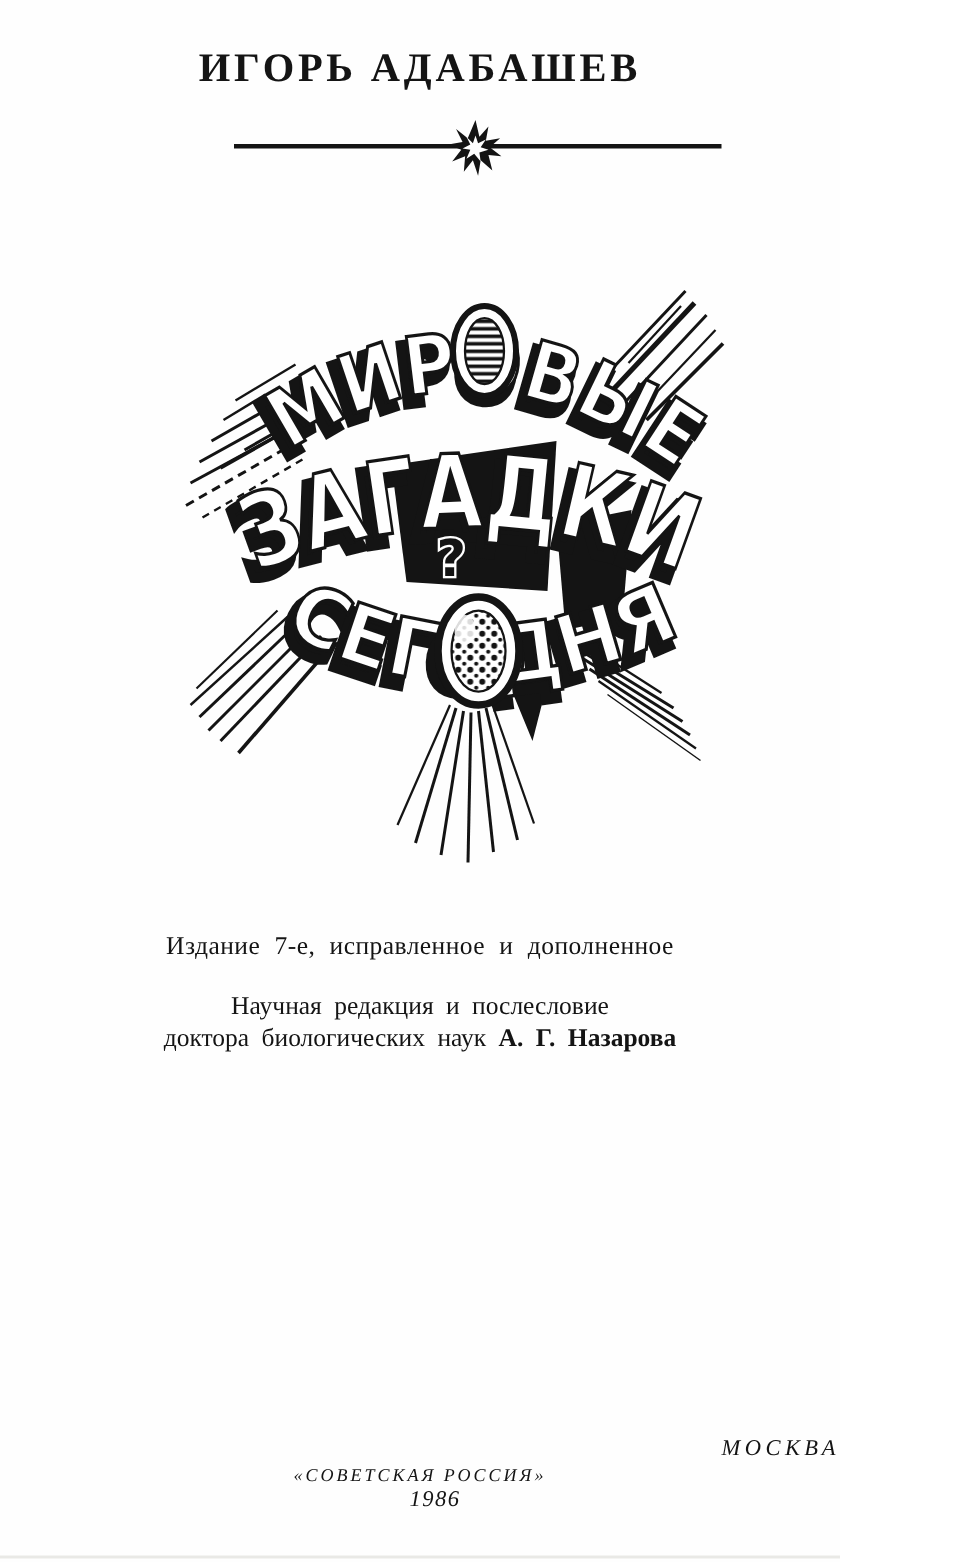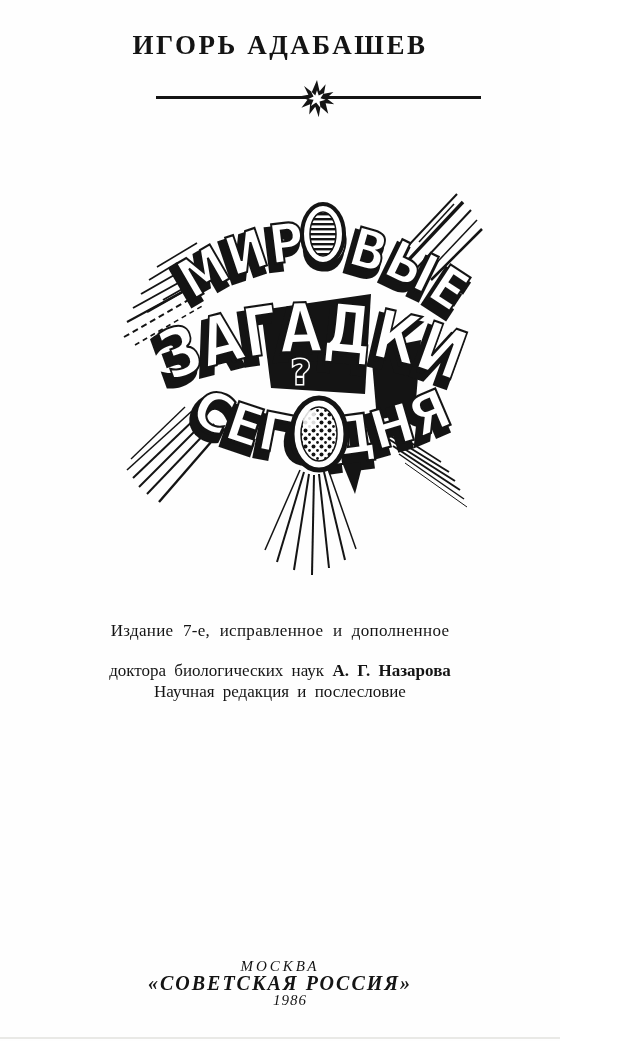--- a/index.html
+++ b/index.html
@@ -35,22 +35,22 @@
     position:absolute;top:660px;left:0;width:100%;text-align:center;
     font-size:17px;line-height:21px;word-spacing:4px;
   }
   .editorial .name{font-weight:bold;}
 
   
   .imprint{
     position:absolute;top:958px;left:0;width:100%;text-align:center;
     font-style:italic;line-height:17px;
   }
-  .imprint .city{font-size:15px;letter-spacing:3px;}
-  .imprint .publisher{font-size:20px;letter-spacing:2px;font-weight:bold;}
+  .imprint .city{font-size:15px;letter-spacing:3px;text-align:right;}
+  .imprint .publisher{font-size:12px;letter-spacing:2px;}
   .imprint .year{font-size:15px;letter-spacing:1px;margin-left:20px;}
 
   .scan-edge{position:absolute;bottom:2px;left:0;width:100%;height:2px;background:#e9e9e6;}
 </style>
 </head>
 <body>
 
 <div class="page">
 
   <div class="author">ИГОРЬ АДАБАШЕВ</div>
@@ -157,25 +157,25 @@
     <g>
       <ellipse cx="200" cy="262" rx="27" ry="36" fill="#ffffff" stroke="#141414" stroke-width="5"></ellipse>
       <ellipse cx="200" cy="262" rx="18" ry="27" fill="url(#dots)" stroke="#141414" stroke-width="1.5"></ellipse>
       <ellipse cx="191" cy="248" rx="7" ry="10" fill="#ffffff" opacity="0.85"></ellipse>
     </g>
   </svg>
 
   <div class="edition">Издание 7-е, исправленное и дополненное</div>
 
   <div class="editorial">
+    <div>Научная редакция и послесловие</div>
     <div>
       <span>доктора биологических наук</span>
       <span class="name">А. Г. Назарова</span>
     </div>
-    <div>Научная редакция и послесловие</div>
   </div>
 
   <div class="imprint">
     <div class="city">МОСКВА</div>
     <div class="publisher">«СОВЕТСКАЯ РОССИЯ»</div>
     <div class="year">1986</div>
   </div>
 
   <div class="scan-edge"></div>
 </div>

